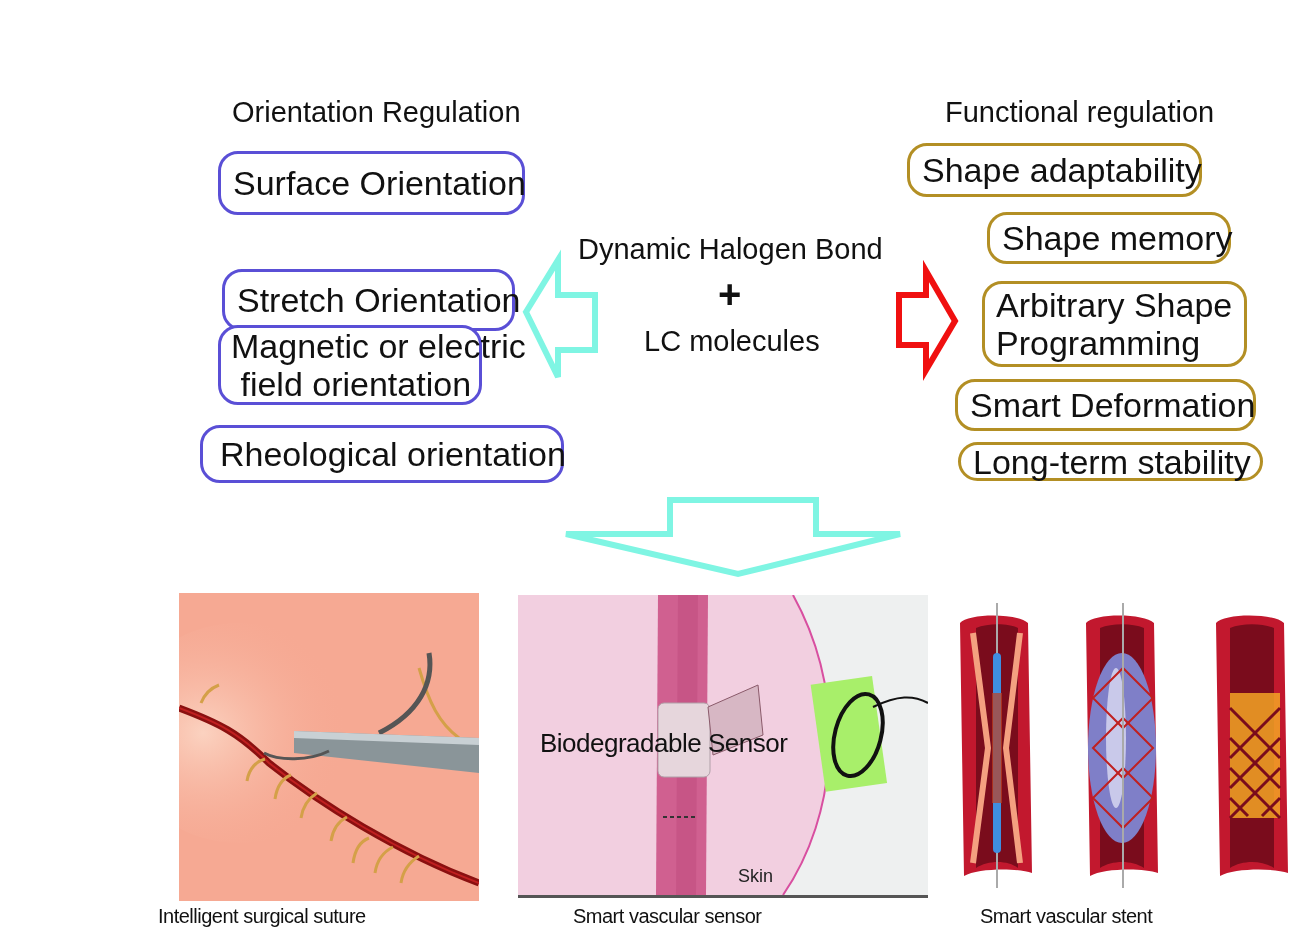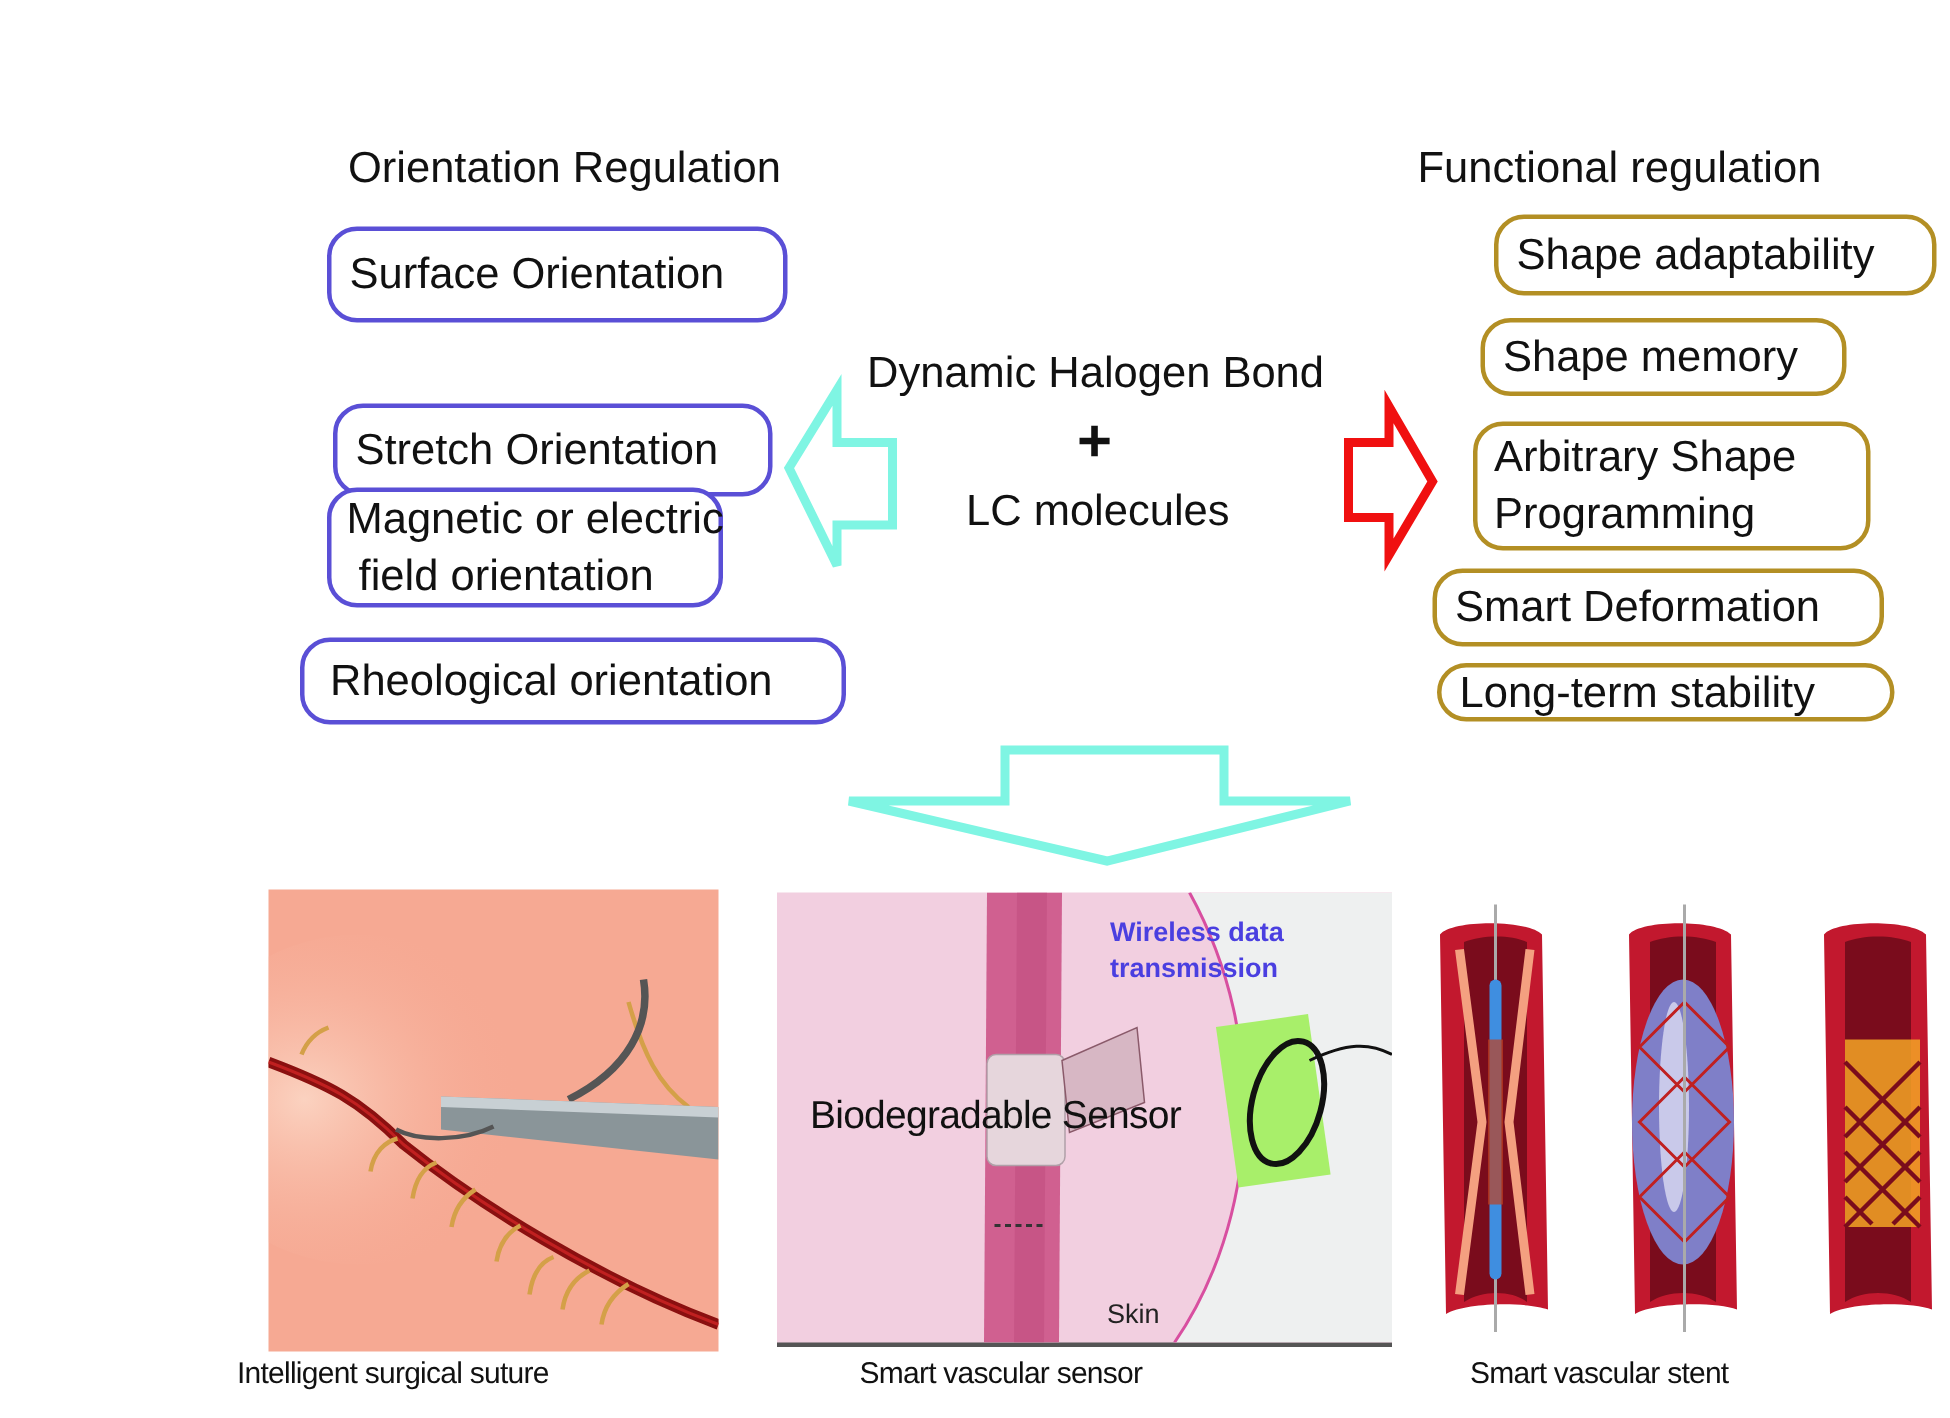--- a/index.html
+++ b/index.html
@@ -1,21 +1,21 @@
 <!DOCTYPE html>
 <html><head>
 <meta charset="utf-8">
 <style>
   html, body { margin: 0; padding: 0; background: #ffffff; }
   body { width: 1300px; height: 945px; position: relative; overflow: hidden;
          font-family: "Liberation Sans", sans-serif; color: #111; }
   .abs { position: absolute; }
   .heading { font-size: 29px; white-space: nowrap; }
   .box { position: absolute; box-sizing: border-box; border-radius: 20px;
-         font-size: 29px; line-height: 38px; display: flex; align-items: center;
+         font-size: 34px; line-height: 38px; display: flex; align-items: center;
          white-space: pre; padding: 0 12px; background: #fff; }
   .box.struct { border: 3px solid #5a4fd6; }
   .box.func { border: 3px solid #b38f24; }
   .center-text { font-size: 29px; white-space: nowrap; text-align: center; }
   .plus { font-size: 40px; font-weight: bold; }
   .caption { font-size: 20px; white-space: nowrap; letter-spacing: -0.5px; }
   svg { position: absolute; overflow: visible; }
   .panel { position: absolute; overflow: hidden; }
 </style>
 </head>
@@ -23,21 +23,21 @@
 
 <div class="abs heading" style="left:232px; top:96px;">Orientation Regulation</div>
 <div class="abs heading" style="left:945px; top:96px;">Functional regulation</div>
 
 <div class="box struct" style="left:218px; top:151px; width:307px; height:64px;">Surface Orientation</div>
 <div class="box struct" style="left:222px; top:230px; width:293px; height:62px;margin-top:39px;">Stretch Orientation</div>
 <div class="box struct" style="left:218px; top:325px; width:264px; height:80px; line-height:38px; padding-left:10px;">Magnetic or electric
  field orientation</div>
 <div class="box struct" style="left:200px; top:425px; width:364px; height:58px; padding-left:17px;">Rheological orientation</div>
 
-<div class="box func" style="left:996px; top:143px; width:295px; height:54px;">Shape adaptability</div>
+<div class="box func" style="left:907px; top:143px; width:295px; height:54px;">Shape adaptability</div>
 <div class="box func" style="left:987px; top:212px; width:244px; height:52px;">Shape memory</div>
 <div class="box func" style="left:982px; top:281px; width:265px; height:86px; padding-left:11px;">Arbitrary Shape
 Programming</div>
 <div class="box func" style="left:955px; top:379px; width:301px; height:52px;">Smart Deformation</div>
 <div class="box func" style="left:958px; top:442px; width:305px; height:39px;">Long-term stability</div>
 
 <div class="abs center-text" style="left:578px; top:233px;">Dynamic Halogen Bond</div>
 <div class="abs center-text plus" style="left:718px; top:272px;">+</div>
 <div class="abs center-text" style="left:644px; top:325px;">LC molecules</div>
 
@@ -88,22 +88,20 @@
     <path d="M275,0 C330,100 320,220 265,300" stroke="#d84fa0" stroke-width="2" fill="none"></path>
     <path d="M140,0 L190,0 L188,300 L138,300 Z" fill="#d06090"></path>
     <path d="M160,0 L180,0 L178,300 L158,300 Z" fill="#c24f80" opacity="0.6"></path>
     <rect x="140" y="108" width="52" height="74" rx="6" fill="#e6d6dc" stroke="#b0a0a8"></rect>
     <polygon points="190,112 240,90 245,140 195,160" fill="#d7b7c4" stroke="#8a5a6a"></polygon>
     <rect x="300" y="85" width="62" height="108" fill="#a8ef6a" transform="rotate(-8 330 140)"></rect>
     <ellipse cx="340" cy="140" rx="23" ry="42" fill="none" stroke="#111" stroke-width="4" transform="rotate(15 340 140)"></ellipse>
     <path d="M355,112 C380,100 395,100 410,108" stroke="#111" stroke-width="2" fill="none"></path>
     <path d="M145,222 L180,222" stroke="#333" stroke-width="2" stroke-dasharray="4 3"></path>
   </svg>
-  <div class="abs" style="left:222px; top:14px; font-size:18px; font-weight:bold; color:#4a3fe0; line-height:24px; white-space:pre;">Wireless data
-transmission</div>
   <div class="abs" style="left:22px; top:133px; font-size:26px; white-space:nowrap; letter-spacing:-0.5px;">Biodegradable Sensor</div>
   <div class="abs" style="left:220px; top:271px; font-size:18px; color:#222;">Skin</div>
 </div>
 
 <div class="panel" style="left:948px; top:598px; width:350px; height:300px;">
   <svg width="350" height="300" style="left:0;top:0;">
     <g>
       <path d="M12,25 C20,15 70,15 80,25 L84,275 C70,270 30,270 16,278 Z" fill="#c2182e"></path>
       <path d="M28,30 C40,25 60,25 70,30 L70,270 C60,262 40,262 28,270 Z" fill="#7a0c1c"></path>
       <path d="M25,35 L40,150 L25,265" stroke="#f4a080" stroke-width="6" fill="none"></path>

